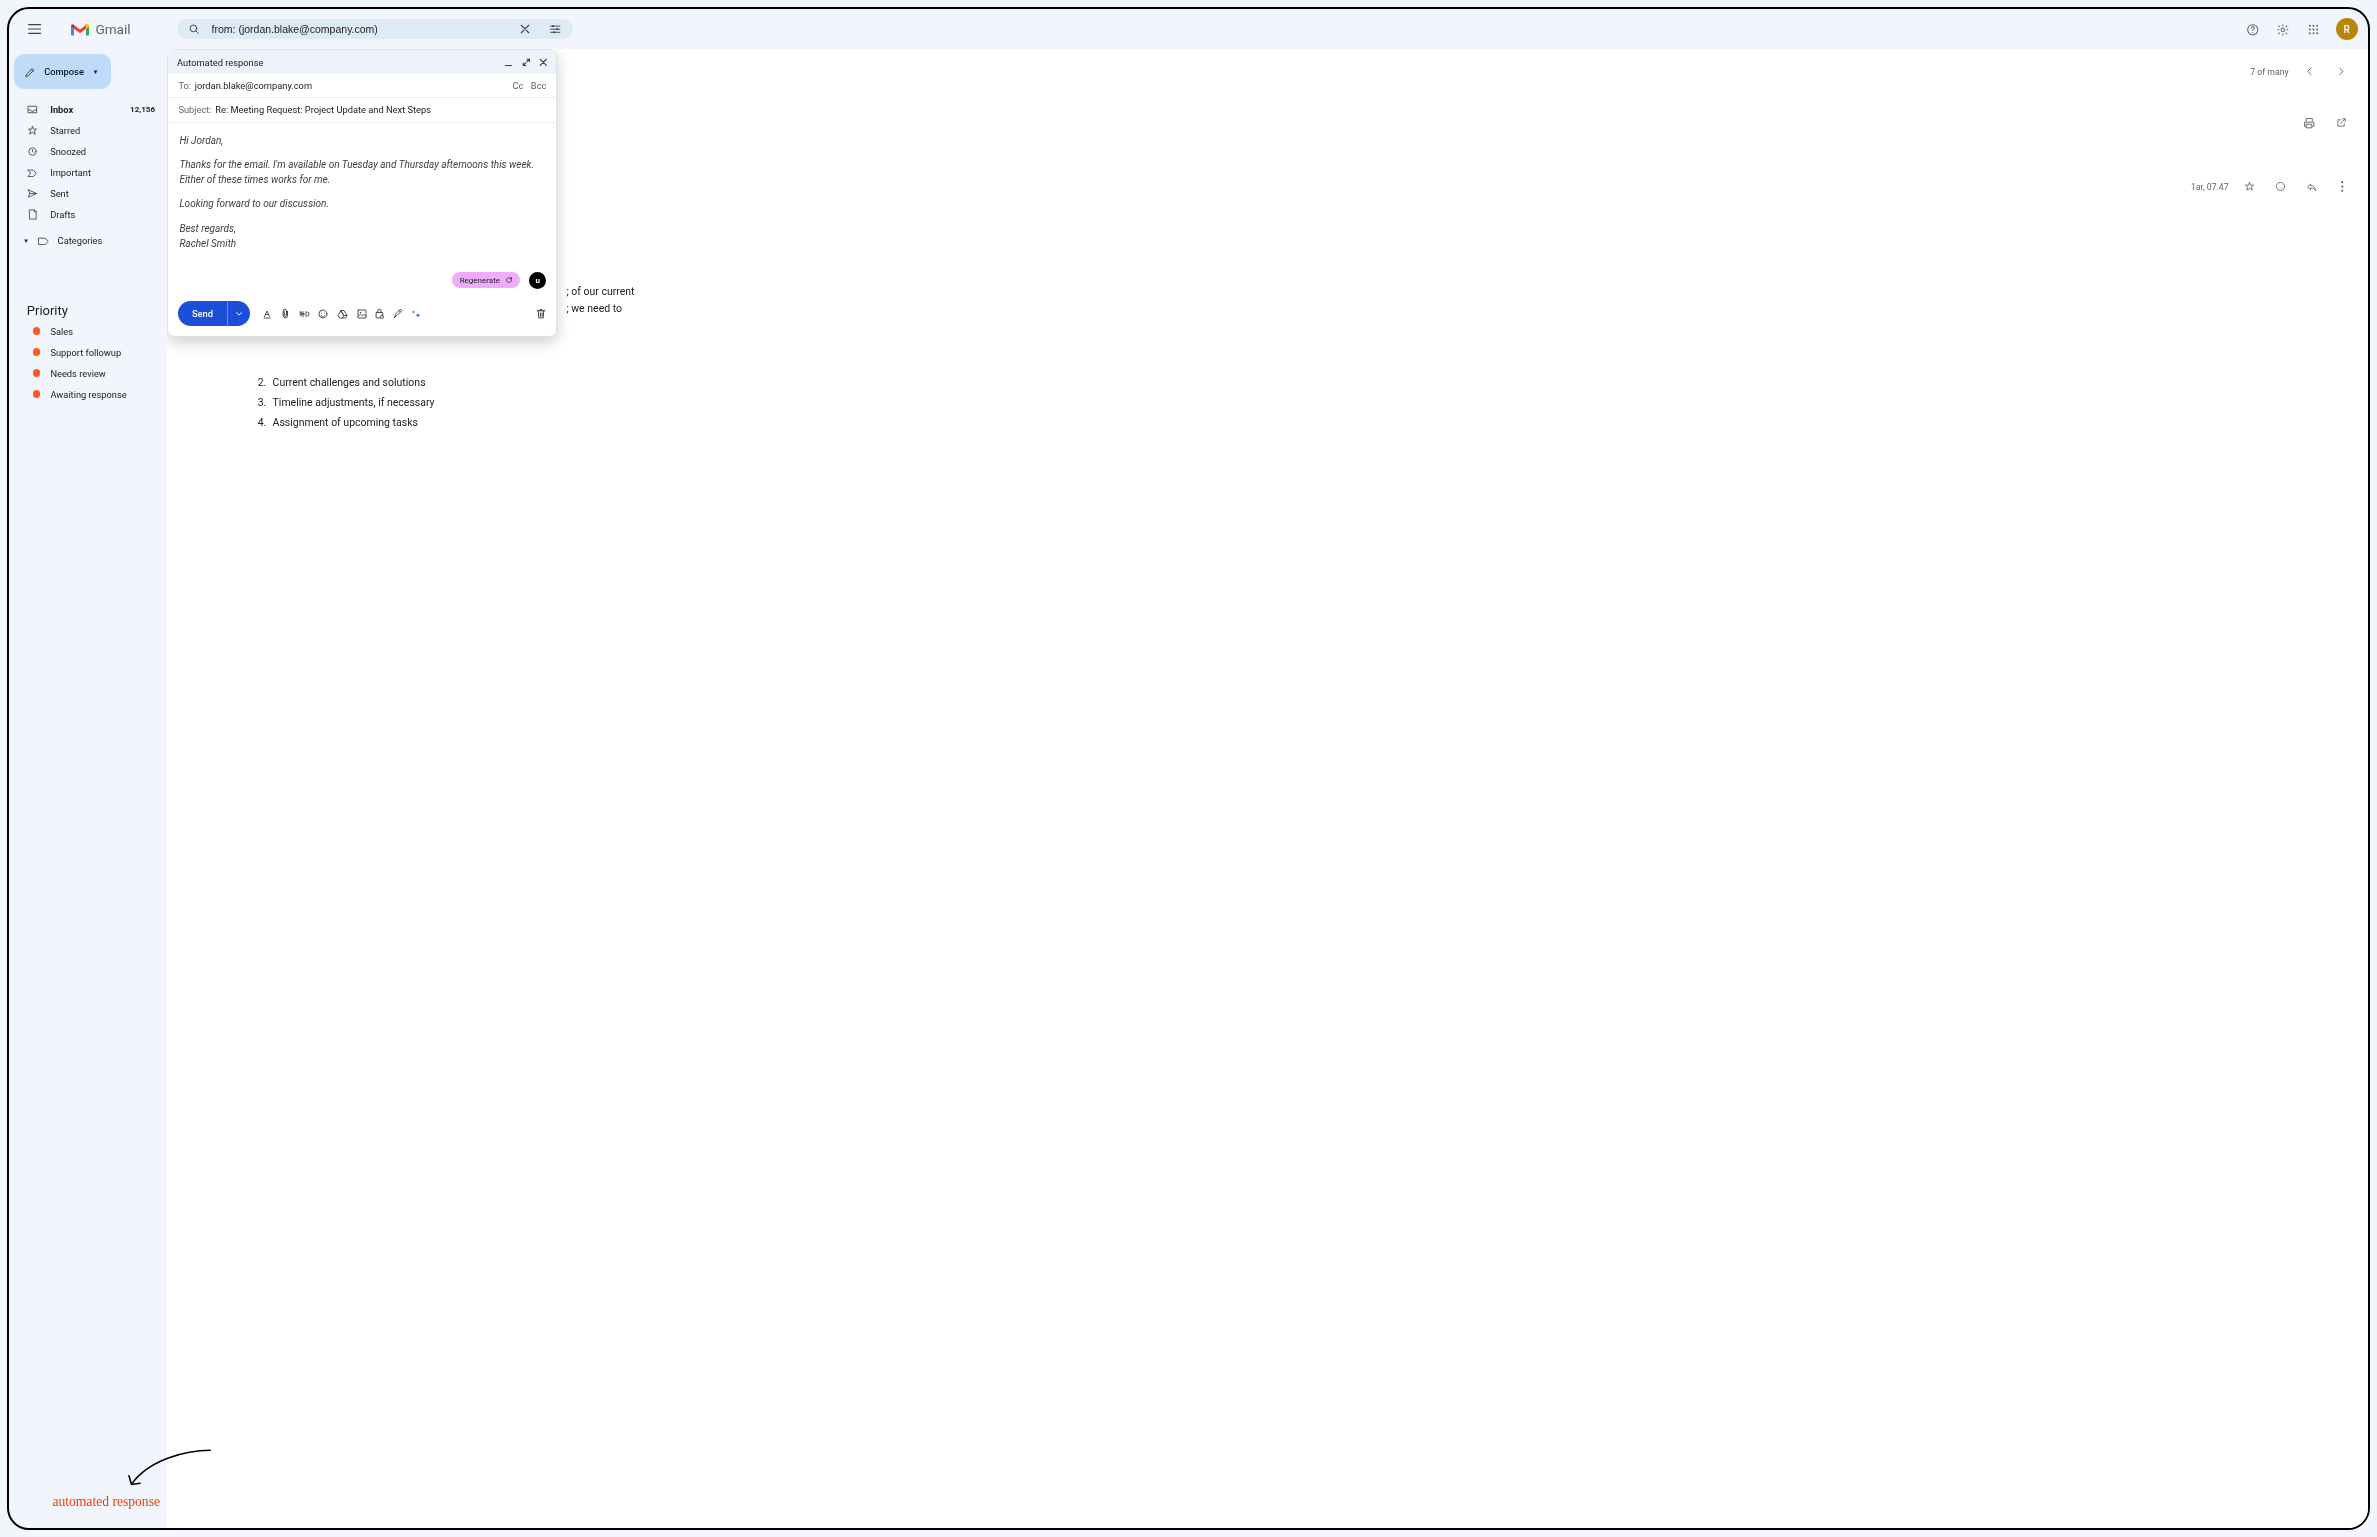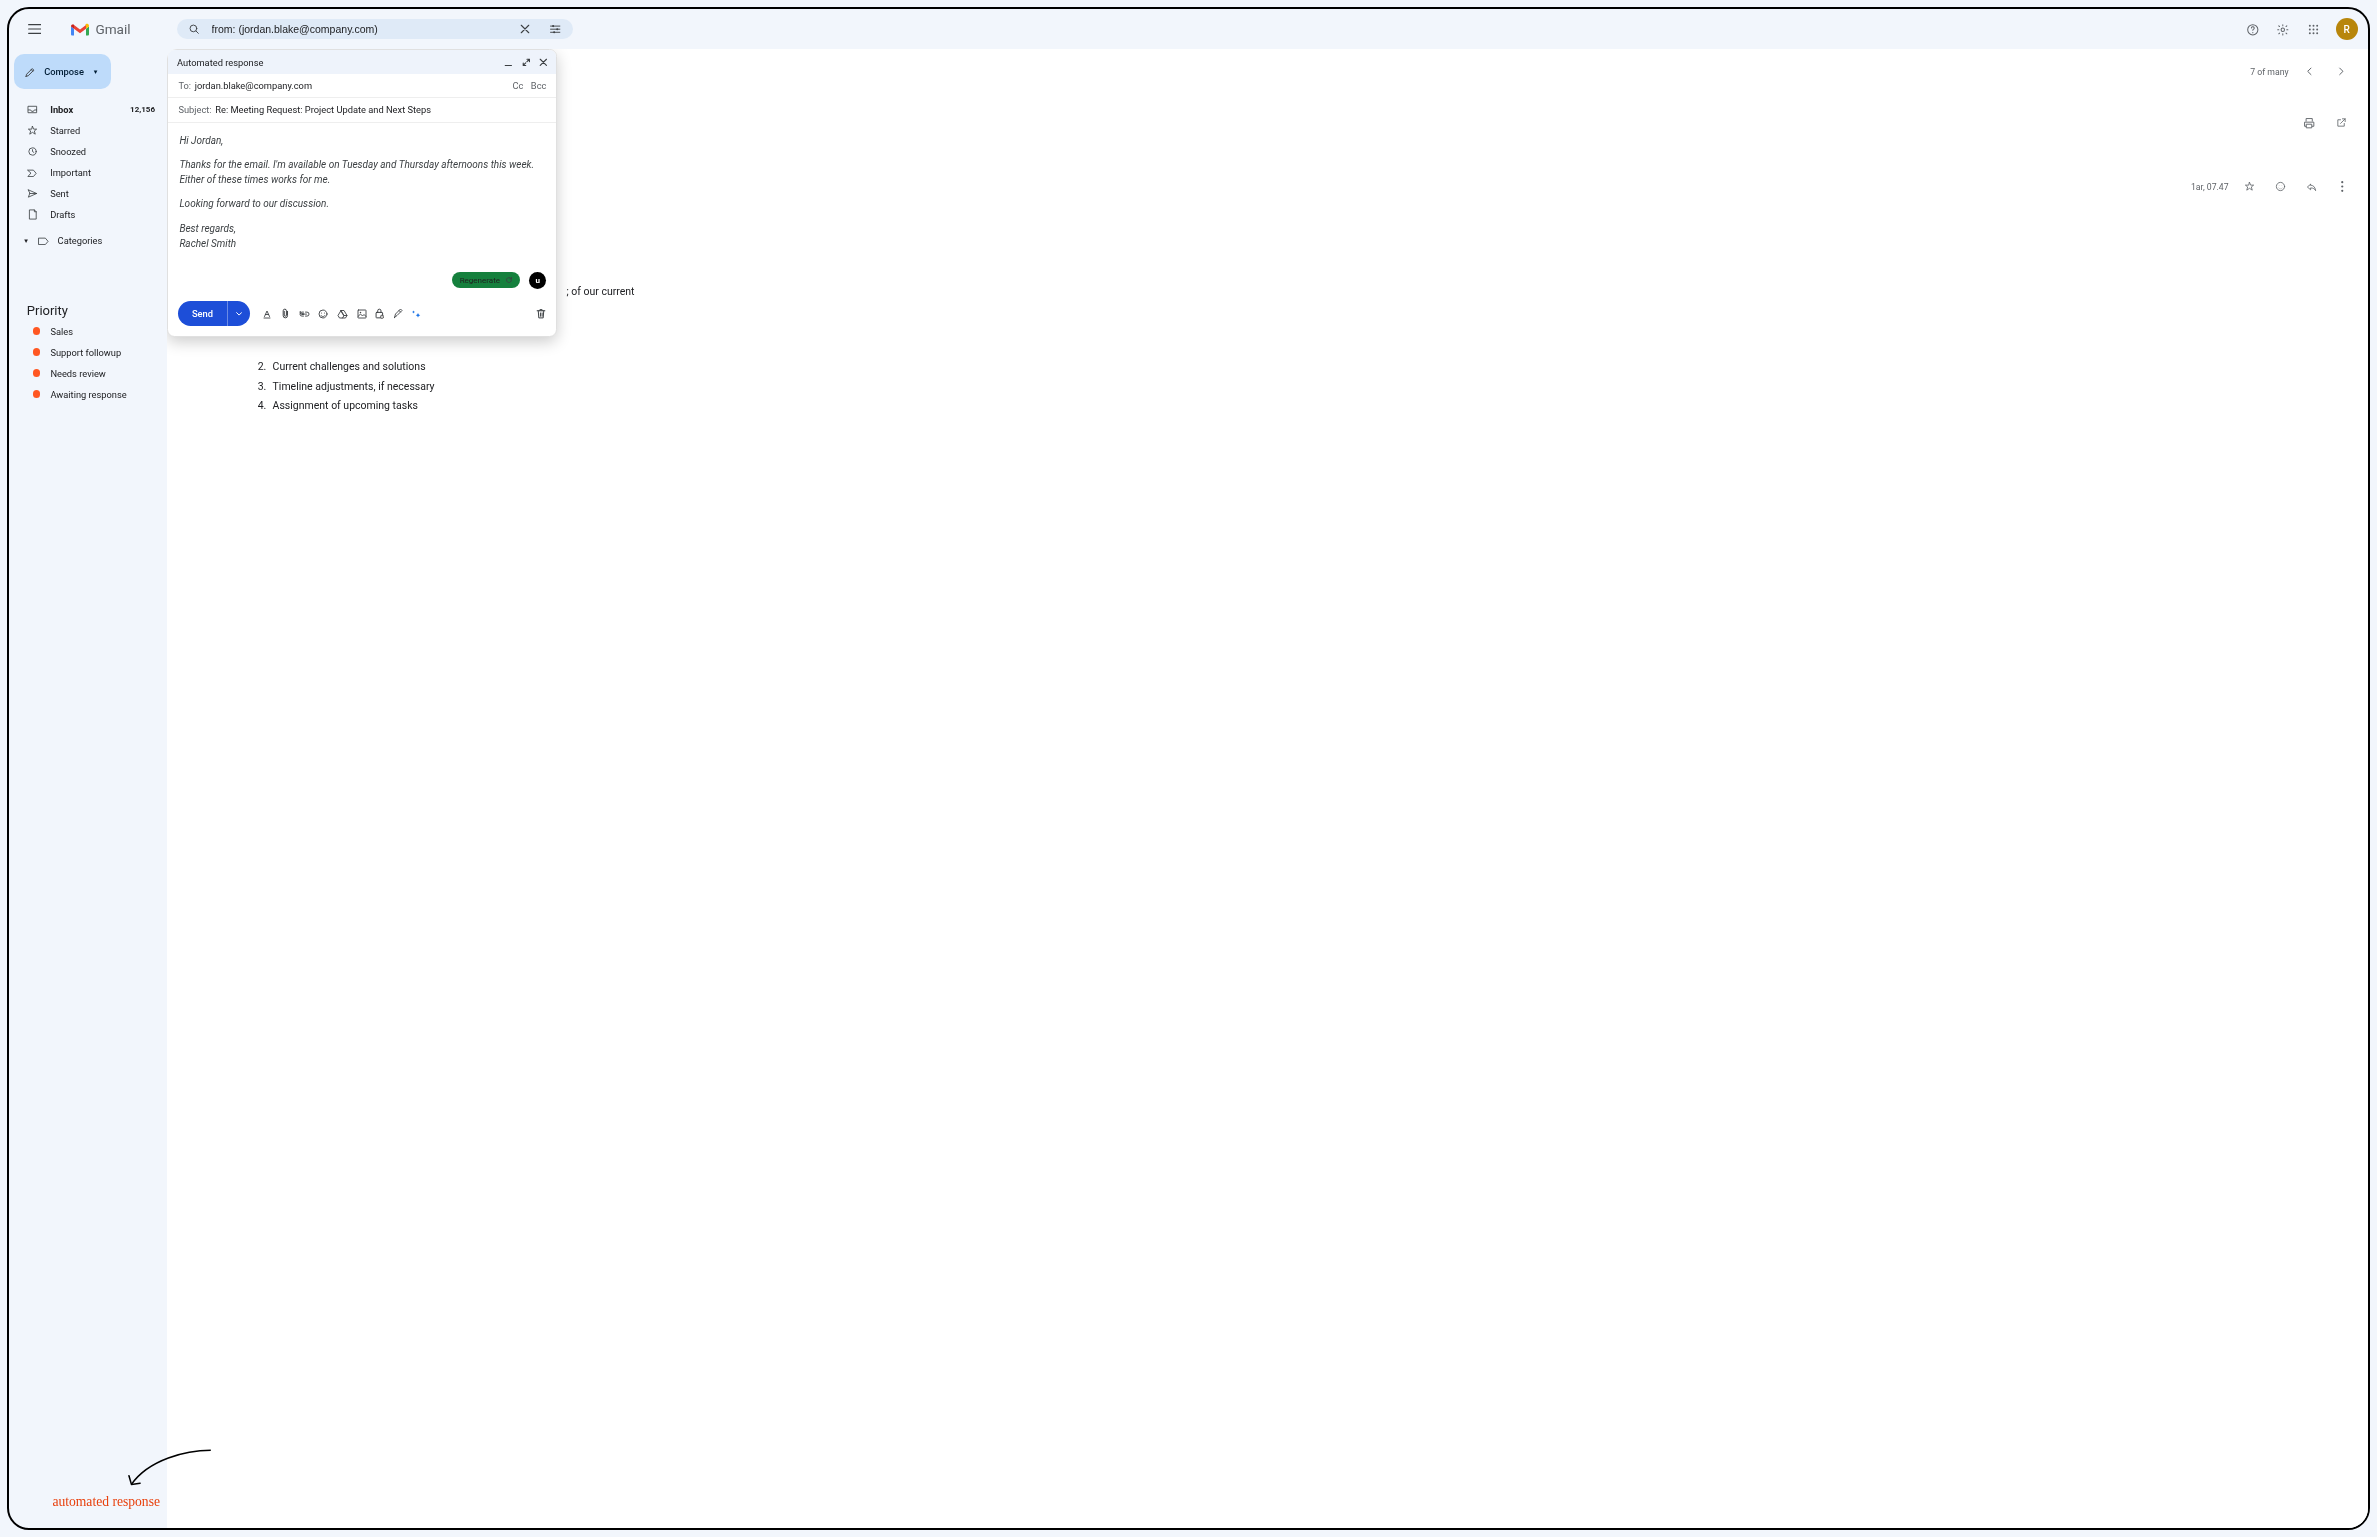--- a/index.html
+++ b/index.html
@@ -117,21 +117,21 @@
   }
   .compose-header-actions { display:flex; gap:8.7px; }
   .compose-header-actions .ic { cursor:pointer; display:flex; }
   .compose-row { display:flex; align-items:center; padding: 6.2px 10px; border-bottom:0.6px solid #eee; font-size:9.3px;}
   .compose-row .lbl { color:#5f6368; margin-right:3.7px;}
   .compose-row .val { color:#202124; flex:1;}
   .compose-row .cc { color:#5f6368; margin-left:7.4px; cursor:pointer;}
   .compose-body { padding: 10px 11px 5px 11px; font-size:10px; color:#3c4043; font-style:italic; line-height:1.55; min-height:149px;}
   .compose-body p { margin-bottom: 8.7px; }
   .regen-row { display:flex; justify-content:flex-end; align-items:center; gap:8.7px; padding: 0 10px 6.2px 10px;}
-  .regen-pill { display:inline-flex; align-items:center; gap:5px; background:#15803d; color:#1f1f1f; font-size:8px; padding:3.7px 7.4px; border-radius:10px; cursor:pointer;text-align:center;}
+  .regen-pill { display:inline-flex; align-items:center; gap:5px; background:#f0abfc; color:#1f1f1f; font-size:8px; padding:3.7px 7.4px; border-radius:10px; cursor:pointer;text-align:center;}
   .brand-badge { width:17.3px;height:17.3px;border-radius:50%;background:#000;color:#fff;display:flex;align-items:center;justify-content:center;font-size:8px;font-weight:700;}
   .compose-toolbar { display:flex; align-items:center; gap:3.7px; padding: 6.2px 10px 10px 10px;}
   .send-btn { display:inline-flex; align-items:center; background:#1d4ed8; color:#fff; border-radius:619px; height:25px; cursor:pointer; overflow:hidden;}
   .send-btn .send-main { padding: 0 13.6px; font-size:9.3px; font-weight:500;}
   .send-btn .send-drop { width:23.5px; height:100%; display:flex;align-items:center;justify-content:center; border-left:0.6px solid rgba(255,255,255,.35);}
   .tb-icons { display:flex; align-items:center; gap:8.7px; margin-left:8.7px; color:#444;}
   .tb-icons .ic { cursor:pointer; display:flex; }
   .tb-trash { margin-left:auto; cursor:pointer; display:flex;}
 
   
@@ -369,20 +369,21 @@
               <svg width="2.5" height="11" viewBox="0 0 4 18">
                 <circle cx="2" cy="2" r="1.8" fill="#5f6368"></circle>
                 <circle cx="2" cy="9" r="1.8" fill="#5f6368"></circle>
                 <circle cx="2" cy="16" r="1.8" fill="#5f6368"></circle>
               </svg>
             </div>
         </div>
 
         <div class="body-snippet">
           <div>; of our current</div>
+          <div>; we need to</div>
         </div>
 
         <div class="agenda">
           <div class="agenda-row">
               <span class="agenda-num">2.</span>
               <span>Current challenges and solutions</span>
             </div>
           <div class="agenda-row">
               <span class="agenda-num">3.</span>
               <span>Timeline adjustments, if necessary</span>

